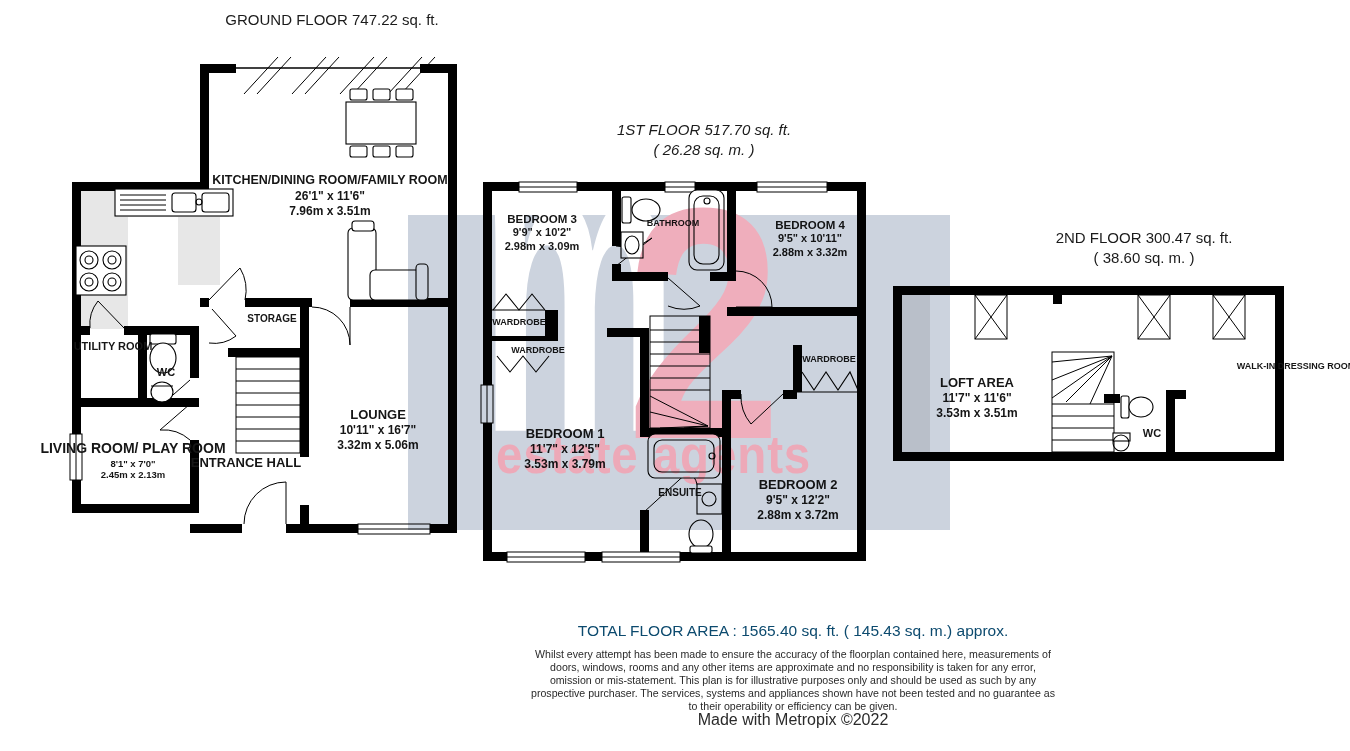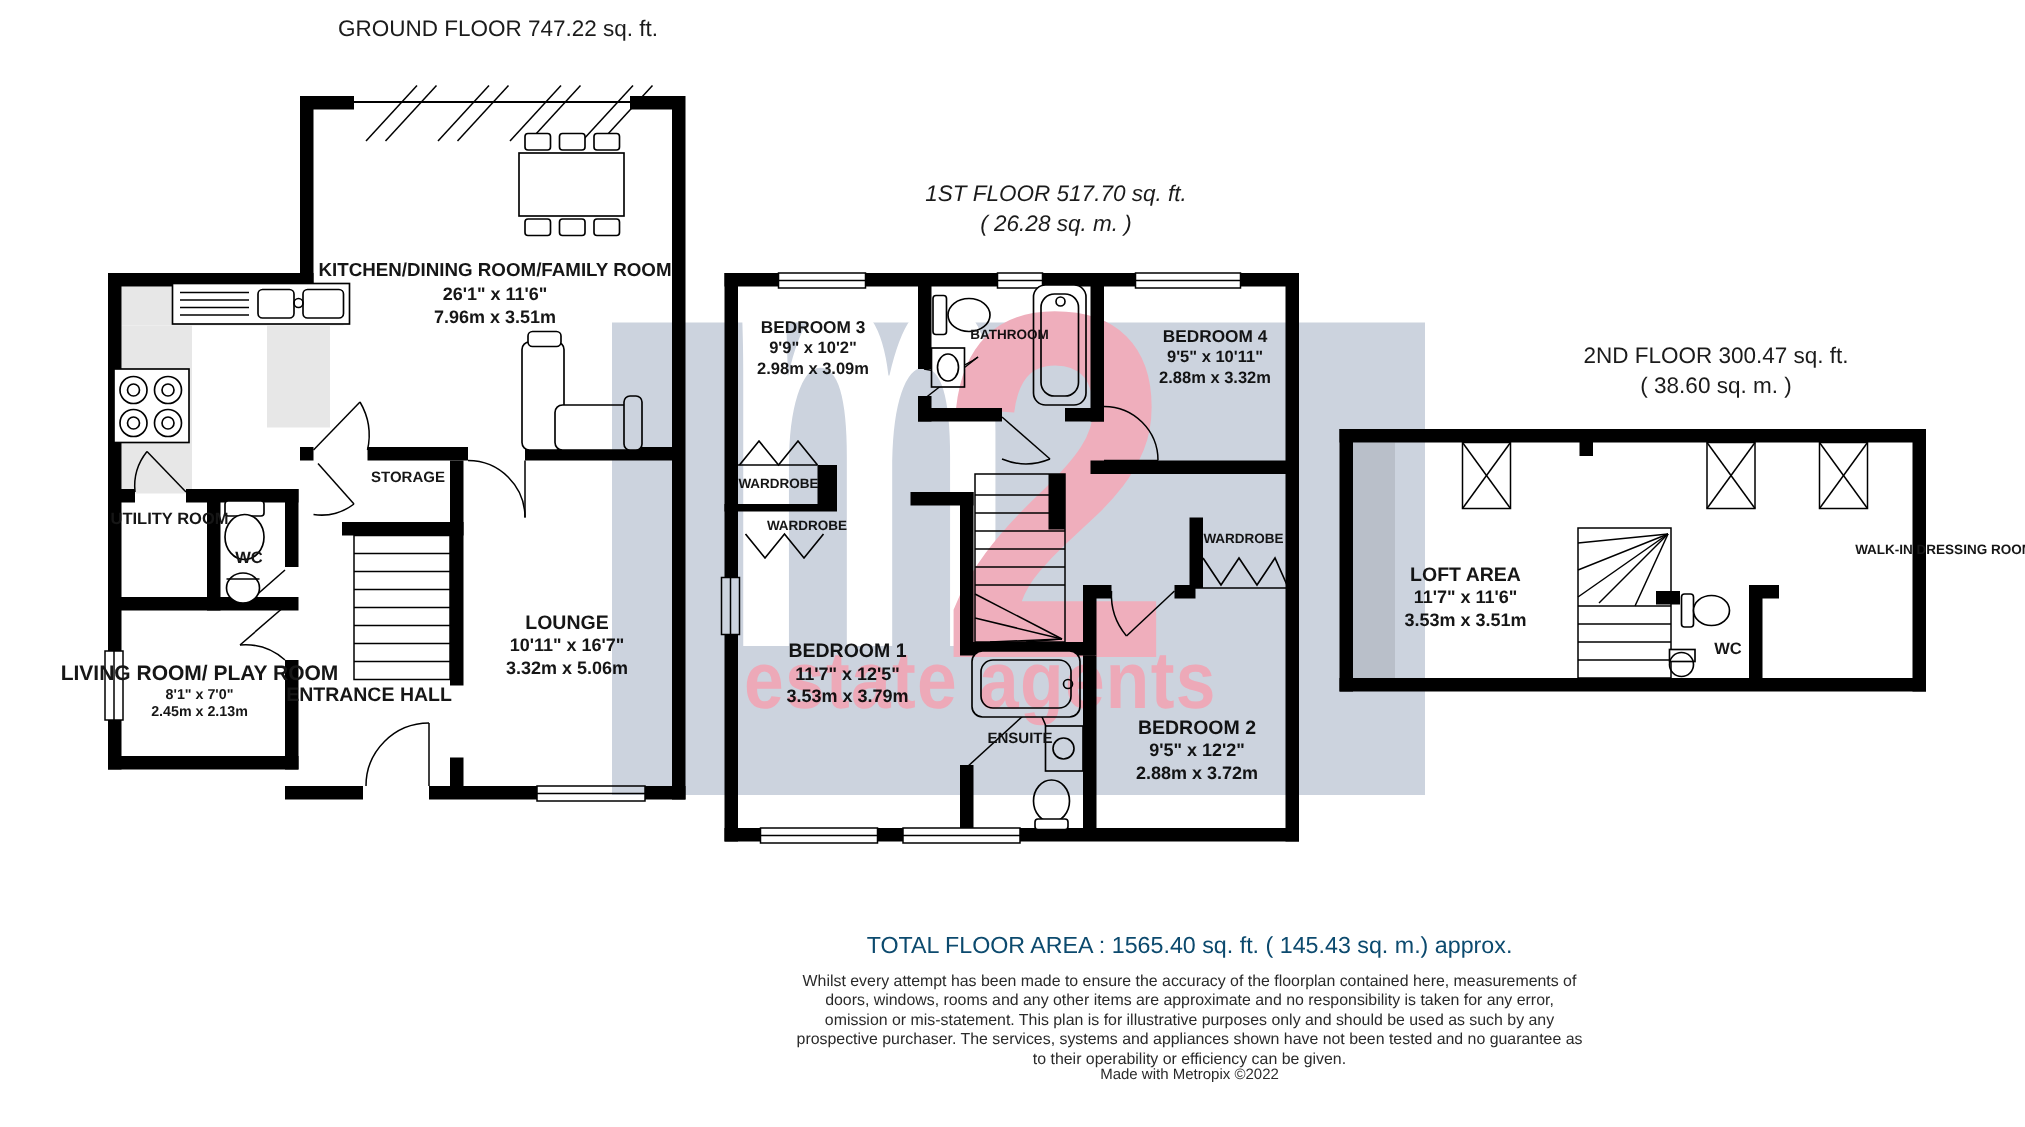--- a/index.html
+++ b/index.html
@@ -30,21 +30,21 @@
         line-height:1;transform:scale(0.74,1.42);transform-origin:0 0;}
   #wm-2{position:absolute;left:218px;top:-56px;font-size:330px;font-weight:bold;color:#efaebc;
         line-height:1;transform:scale(0.85,1);transform-origin:0 0;}
   #wm-tag{position:absolute;left:88px;top:212px;font-size:54px;font-weight:bold;color:#eda9b8;
           letter-spacing:1px;line-height:1;transform:scaleX(0.88);transform-origin:0 0;white-space:nowrap;}
   #footer-total{position:absolute;left:793px;top:622px;transform:translateX(-50%);
                 font-size:15.5px;color:#0c4a6e;z-index:3;white-space:nowrap;}
   #footer-disclaimer{position:absolute;left:793px;top:648px;transform:translateX(-50%);
                      width:524px;font-size:10.6px;color:#2a2a2a;text-align:center;line-height:1.22;z-index:3;}
   #footer-credit{position:absolute;left:793px;top:711px;transform:translateX(-50%);
-                 font-size:10px;color:#2a2a2a;z-index:3;white-space:nowrap;}
+                 font-size:16px;color:#2a2a2a;z-index:3;white-space:nowrap;}
 </style>
 </head>
 <body>
 
 <div id="canvas">
 
   <svg id="plansvg" width="1350" height="751" viewBox="0 0 1350 751">
 
     <g>
 

